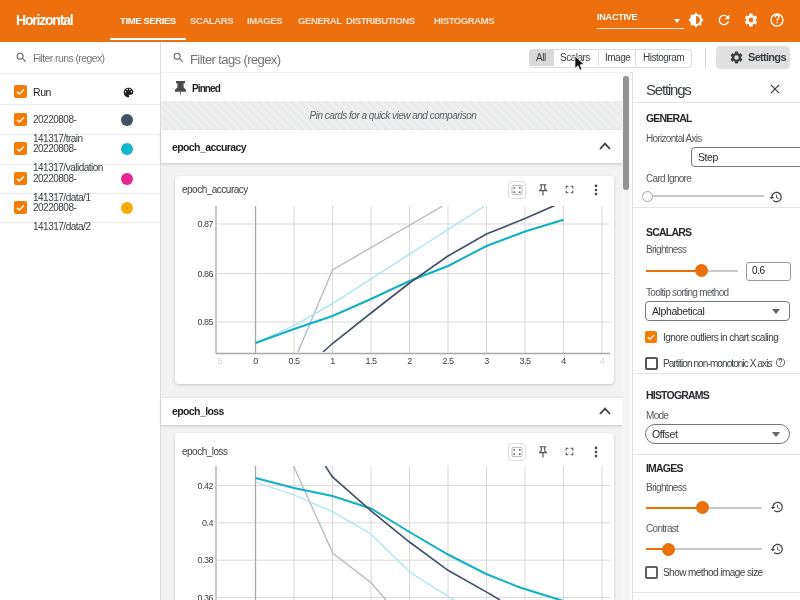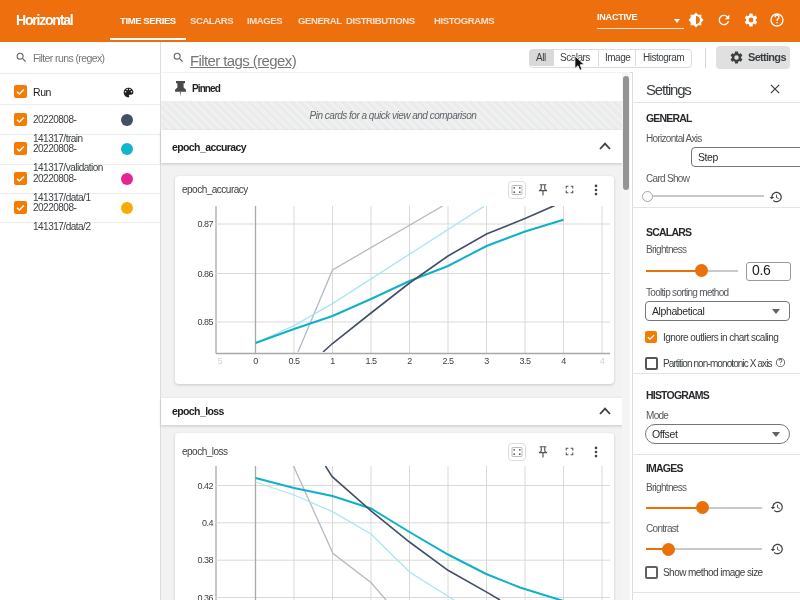--- a/index.html
+++ b/index.html
@@ -57,21 +57,21 @@
     <path fill="#fff" d="M19.14 12.94c.04-.3.06-.61.06-.94 0-.32-.02-.64-.07-.94l2.03-1.58a.49.49 0 0 0 .12-.61l-1.92-3.32a.488.488 0 0 0-.59-.22l-2.39.96c-.5-.38-1.03-.7-1.62-.94l-.36-2.54a.484.484 0 0 0-.48-.41h-3.84c-.24 0-.43.17-.47.41l-.36 2.54c-.59.24-1.13.57-1.62.94l-2.39-.96c-.22-.08-.47 0-.59.22L2.74 8.87c-.12.21-.08.47.12.61l2.03 1.58c-.05.3-.09.63-.09.94s.02.64.07.94l-2.03 1.58a.49.49 0 0 0-.12.61l1.92 3.32c.12.22.37.29.59.22l2.39-.96c.5.38 1.03.7 1.62.94l.36 2.54c.05.24.24.41.48.41h3.84c.24 0 .44-.17.47-.41l.36-2.54c.59-.24 1.13-.56 1.62-.94l2.39.96c.22.08.47 0 .59-.22l1.92-3.32c.12-.22.07-.47-.12-.61l-2.01-1.58zM12 15.6A3.61 3.61 0 0 1 8.4 12 3.61 3.61 0 0 1 12 8.4a3.61 3.61 0 0 1 3.6 3.6 3.61 3.61 0 0 1-3.6 3.6z"></path>
   </svg>
 <svg class="abs ic" style="left:769px;top:12px;" width="16" height="16" viewBox="0 0 24 24">
     <path fill="#fff" d="M12 2a10 10 0 1 0 0 20 10 10 0 0 0 0-20zm0 18a8 8 0 1 1 0-16 8 8 0 0 1 0 16zm1-5h-2v2h2v-2zm-1-11c-2.21 0-4 1.79-4 4h2a2 2 0 1 1 4 0c0 2-3 1.75-3 5h2c0-2.25 3-2.5 3-5 0-2.21-1.79-4-4-4z"></path>
   </svg>
 
 <div class="abs" id="toolbar"></div>
 <svg class="abs ic" style="left:172px;top:51px;" width="13" height="13" viewBox="0 0 24 24">
     <path fill="#5f6368" d="M15.5 14h-.79l-.28-.27A6.47 6.47 0 0 0 16 9.5 6.5 6.5 0 1 0 9.5 16c1.61 0 3.09-.59 4.23-1.57l.27.28v.79l5 4.99L20.49 19l-4.99-5zm-6 0C7.01 14 5 11.99 5 9.5S7.01 5 9.5 5 14 7.01 14 9.5 11.99 14 9.5 14z"></path>
   </svg>
-<div class="abs" style="left:190px;top:52px;font-size:15px;letter-spacing:-.6px;color:#757575;text-decoration:underline;">Filter tags (regex)</div>
+<div class="abs" style="left:190px;top:52px;font-size:13px;letter-spacing:-.6px;color:#757575;">Filter tags (regex)</div>
 
 <div class="abs" style="left:529px;top:49px;width:161px;height:17px;border:1px solid #dadce0;border-radius:4px;background:#fff;"></div>
 <div class="abs" style="left:529px;top:49px;width:24px;height:17px;border-right:1px solid #dadce0;border-radius:4px 0 0 4px;background:#d9d9d9;"></div>
 <div class="abs" style="left:536px;top:49px;height:17px;line-height:17px;font-size:10px;letter-spacing:-.5px;color:#3c4043;">All</div>
 <div class="abs" style="left:560px;top:49px;height:17px;line-height:17px;font-size:10px;letter-spacing:-.5px;color:#3c4043;">Scalars</div>
 <div class="abs" style="left:598px;top:49px;width:1px;height:17px;background:#dadce0;"></div>
 <div class="abs" style="left:605px;top:49px;height:17px;line-height:17px;font-size:10px;letter-spacing:-.5px;color:#3c4043;">Image</div>
 <div class="abs" style="left:635px;top:49px;width:1px;height:17px;background:#dadce0;"></div>
 <div class="abs" style="left:643px;top:49px;height:17px;line-height:17px;font-size:10px;letter-spacing:-.5px;color:#3c4043;">Histogram</div>
 <div class="abs" style="left:705px;top:48px;width:1px;height:20px;background:#d7d7d7;"></div>
@@ -294,34 +294,34 @@
 <svg class="abs ic" style="left:770px;top:84px;" width="10" height="10" viewBox="0 0 12 12">
     <path stroke="#3c4043" stroke-width="1.5" d="M1 1l10 10M11 1L1 11"></path>
   </svg>
 <div class="abs pdivider" style="top:101.5px;"></div>
 <div class="abs ptitle" style="top:112px;">GENERAL</div>
 <div class="abs plabel" style="top:133px;">Horizontal Axis</div>
 <div class="abs dropdown" style="top:147px;margin-left:46px;">
     <span class="ddtext">Step</span>
     <span class="ddcaret"></span>
   </div>
-<div class="abs plabel" style="top:172.5px;">Card Show</div>
+<div class="abs plabel" style="top:172.5px;">Card Ignore</div>
 <div class="abs track" style="left:648px;top:195px;width:116px;"></div>
 <div class="abs" style="left:642px;top:190.5px;width:9px;height:9px;border-radius:50%;background:#fff;border:1.6px solid #a5a5a5;"></div>
 <svg class="abs ic" style="left:769px;top:189.5px;" width="14" height="14" viewBox="0 0 24 24">
     <path fill="#3f4347" d="M13 3c-4.97 0-9 4.03-9 9H1l3.89 3.89.07.14L9 12H6c0-3.87 3.13-7 7-7s7 3.13 7 7-3.13 7-7 7c-1.93 0-3.68-.79-4.94-2.06l-1.42 1.42C8.27 19.99 10.51 21 13 21c4.97 0 9-4.03 9-9s-4.03-9-9-9zm-1 5v5l4.28 2.54.72-1.21-3.5-2.08V8z"></path>
   </svg>
 <div class="abs pdivider" style="top:207px;"></div>
 <div class="abs ptitle" style="top:226px;">SCALARS</div>
 <div class="abs plabel" style="top:244px;">Brightness</div>
 <div class="abs tfill" style="left:646px;top:269.5px;width:54px;"></div>
 <div class="abs track" style="left:700px;top:269.5px;width:38px;"></div>
 <div class="abs thumb" style="left:695px;top:264px;"></div>
 <div class="abs" style="left:746px;top:261.5px;width:43px;height:17.5px;border:1px solid #9a9a9a;border-radius:3px;background:#fff;"></div>
-<div class="abs" style="left:752px;top:261.5px;height:24px;line-height:17.5px;font-size:14px;letter-spacing:-.4px;color:#202124;">0.6</div>
+<div class="abs" style="left:752px;top:261.5px;height:24px;line-height:17.5px;font-size:10px;letter-spacing:-.4px;color:#202124;">0.6</div>
 <div class="abs plabel" style="top:287px;">Tooltip sorting method</div>
 <div class="abs dropdown" style="top:301px;">
     <span class="ddtext">Alphabetical</span>
     <span class="ddcaret"></span>
   </div>
 <div class="abs pcb" style="top:331px;background:#f57c00;"></div>
 <svg class="abs ic" style="left:646px;top:332px;" width="10" height="10" viewBox="0 0 24 24">
     <path fill="none" stroke="#fff" stroke-width="3" d="M4.5 12.5l5 5 10-10"></path>
   </svg>
 <div class="abs pcbtxt" style="top:332px;">Ignore outliers in chart scaling</div>

